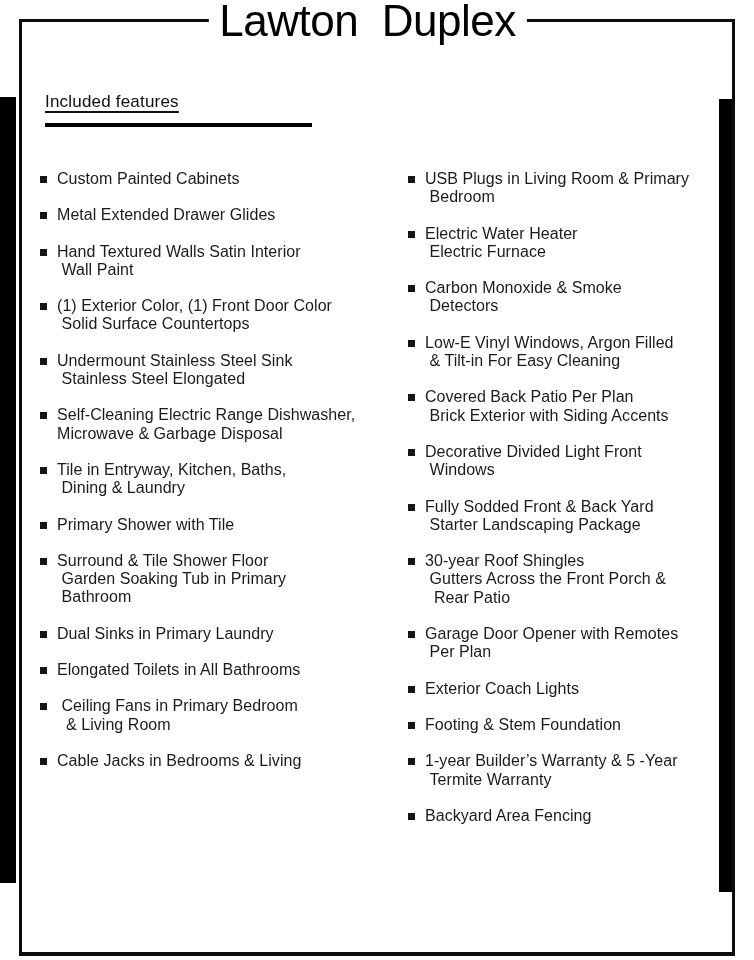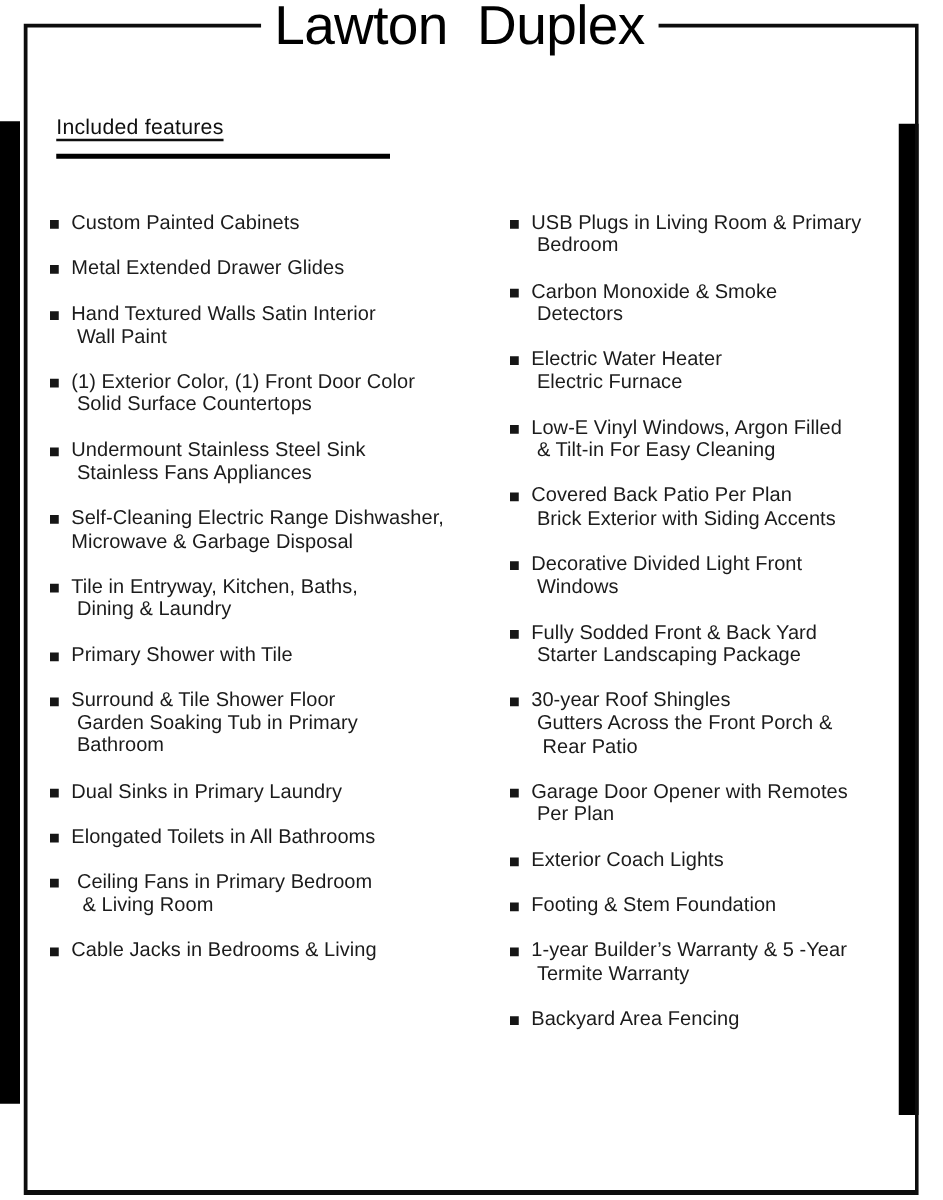--- a/index.html
+++ b/index.html
@@ -135,21 +135,21 @@
  Wall Paint</span>
       </div>
       <div class="item">
         <span class="bullet"></span>
         <span class="item-text">(1) Exterior Color, (1) Front Door Color
  Solid Surface Countertops</span>
       </div>
       <div class="item">
         <span class="bullet"></span>
         <span class="item-text">Undermount Stainless Steel Sink
- Stainless Fans Appliances</span>
+ Stainless Steel Elongated</span>
       </div>
       <div class="item">
         <span class="bullet"></span>
         <span class="item-text">Self-Cleaning Electric Range Dishwasher,
 Microwave &amp; Garbage Disposal</span>
       </div>
       <div class="item">
         <span class="bullet"></span>
         <span class="item-text">Tile in Entryway, Kitchen, Baths,
  Dining &amp; Laundry</span>
@@ -184,27 +184,27 @@
     </div>
 
   <div class="col col-right" id="col-right">
       <div class="item">
         <span class="bullet"></span>
         <span class="item-text">USB Plugs in Living Room &amp; Primary
  Bedroom</span>
       </div>
       <div class="item">
         <span class="bullet"></span>
+        <span class="item-text">Electric Water Heater
+ Electric Furnace</span>
+      </div>
+      <div class="item">
+        <span class="bullet"></span>
         <span class="item-text">Carbon Monoxide &amp; Smoke
  Detectors</span>
-      </div>
-      <div class="item">
-        <span class="bullet"></span>
-        <span class="item-text">Electric Water Heater
- Electric Furnace</span>
       </div>
       <div class="item">
         <span class="bullet"></span>
         <span class="item-text">Low-E Vinyl Windows, Argon Filled
  &amp; Tilt-in For Easy Cleaning</span>
       </div>
       <div class="item">
         <span class="bullet"></span>
         <span class="item-text">Covered Back Patio Per Plan
  Brick Exterior with Siding Accents</span>

